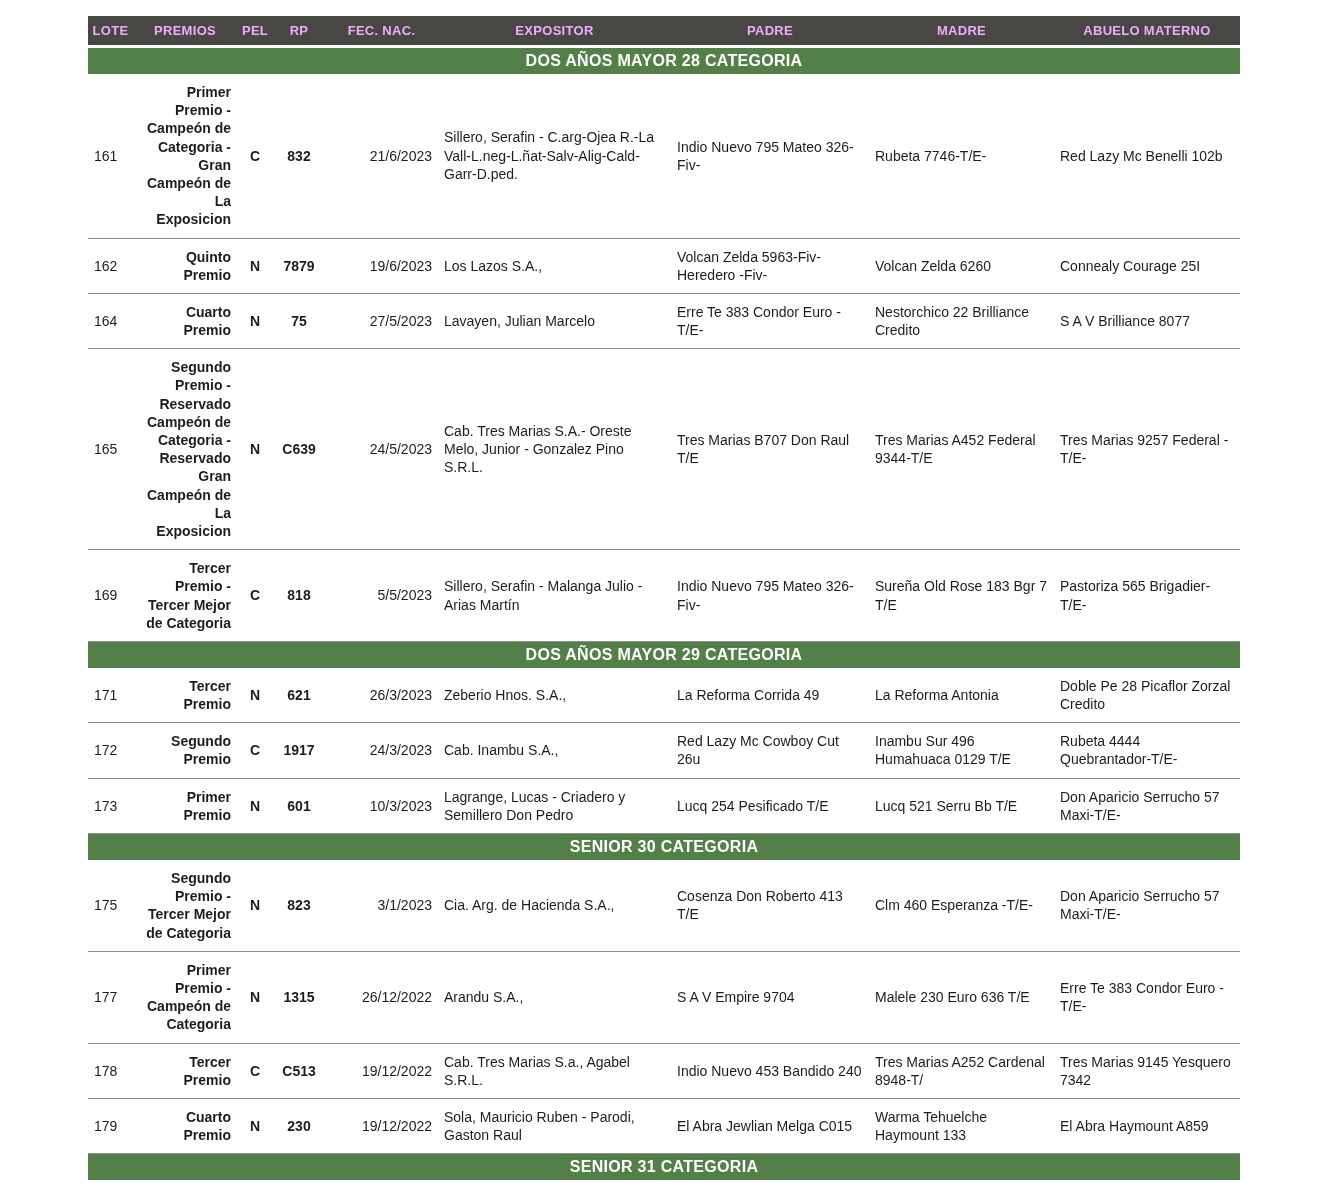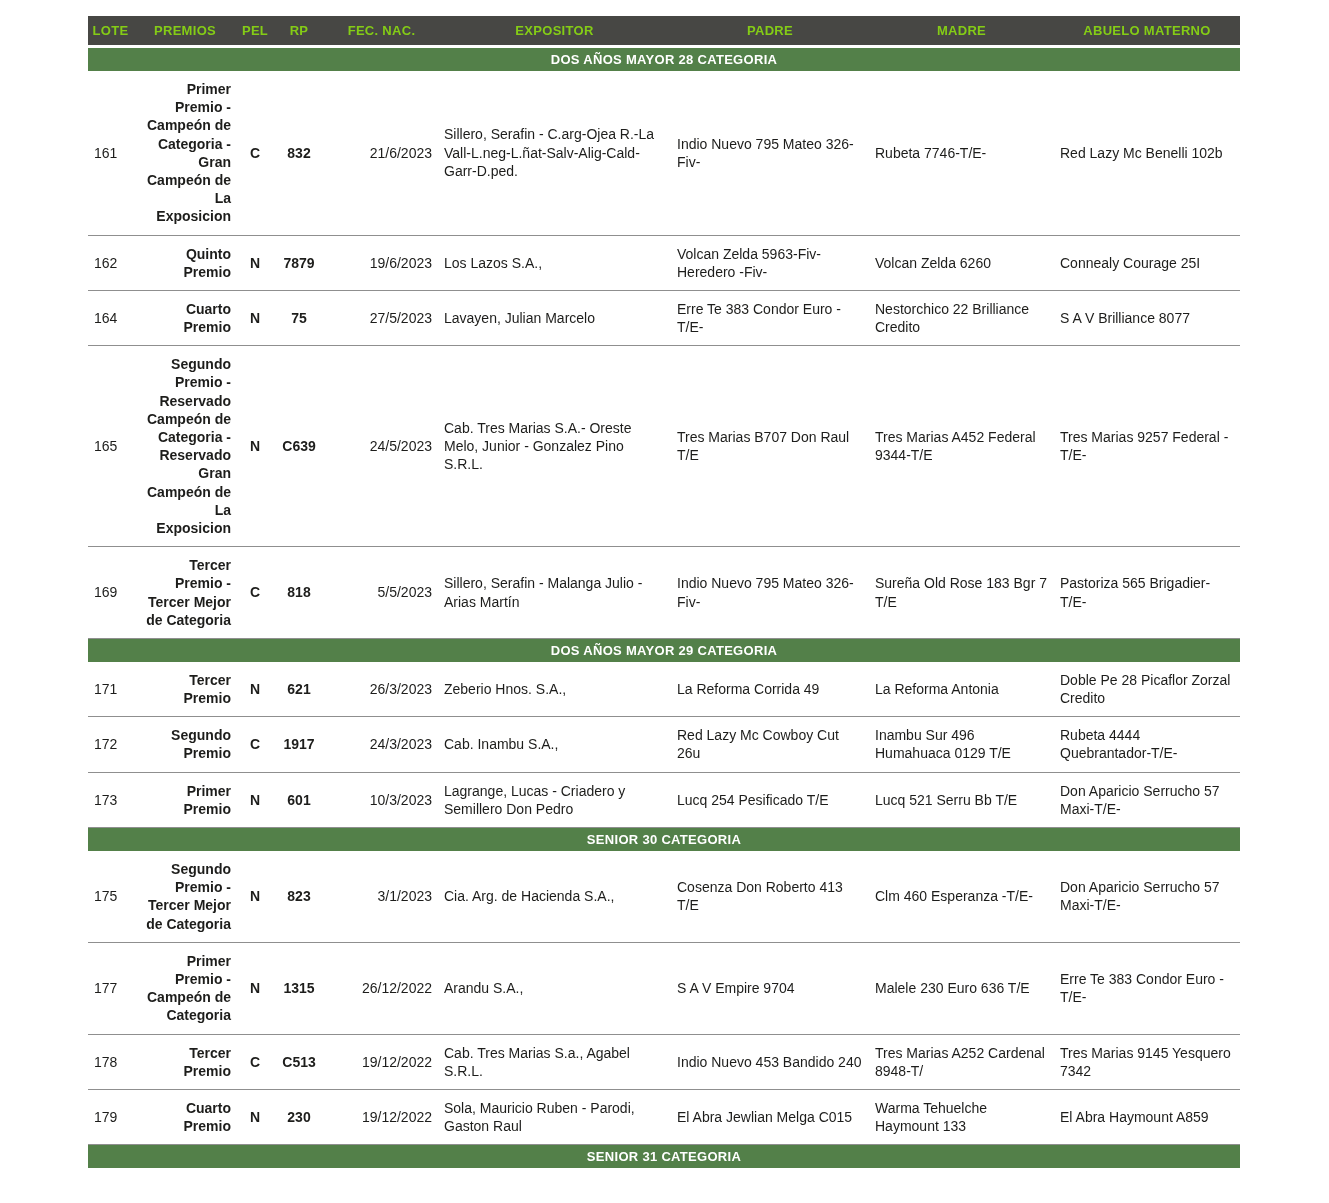--- a/index.html
+++ b/index.html
@@ -16,35 +16,35 @@
     top: 16px;
     width: 1152px;
   }
   table.results {
     width: 100%;
     border-collapse: collapse;
     table-layout: fixed;
   }
   thead th {
     background: #474744;
-    color: #84cc16;
+    color: #f0abfc;
     font-size: 13px;
     font-weight: 700;
     letter-spacing: 0.3px;
     text-transform: uppercase;
     padding: 7px 3px;
     text-align: center;
     border-bottom: 3px solid #ffffff;
     white-space: nowrap;
     overflow: hidden;
   }
   tr.category-row td {
     background: #538049;
     color: #ffffff;
-    font-size: 13px;
+    font-size: 16px;
     font-weight: 700;
     letter-spacing: 0.3px;
     text-align: center;
     padding: 4px 3px;
     border: none;
   }
   tr.data-row td {
     font-size: 14px;
     line-height: 1.3;
     padding: 9px 6px;

